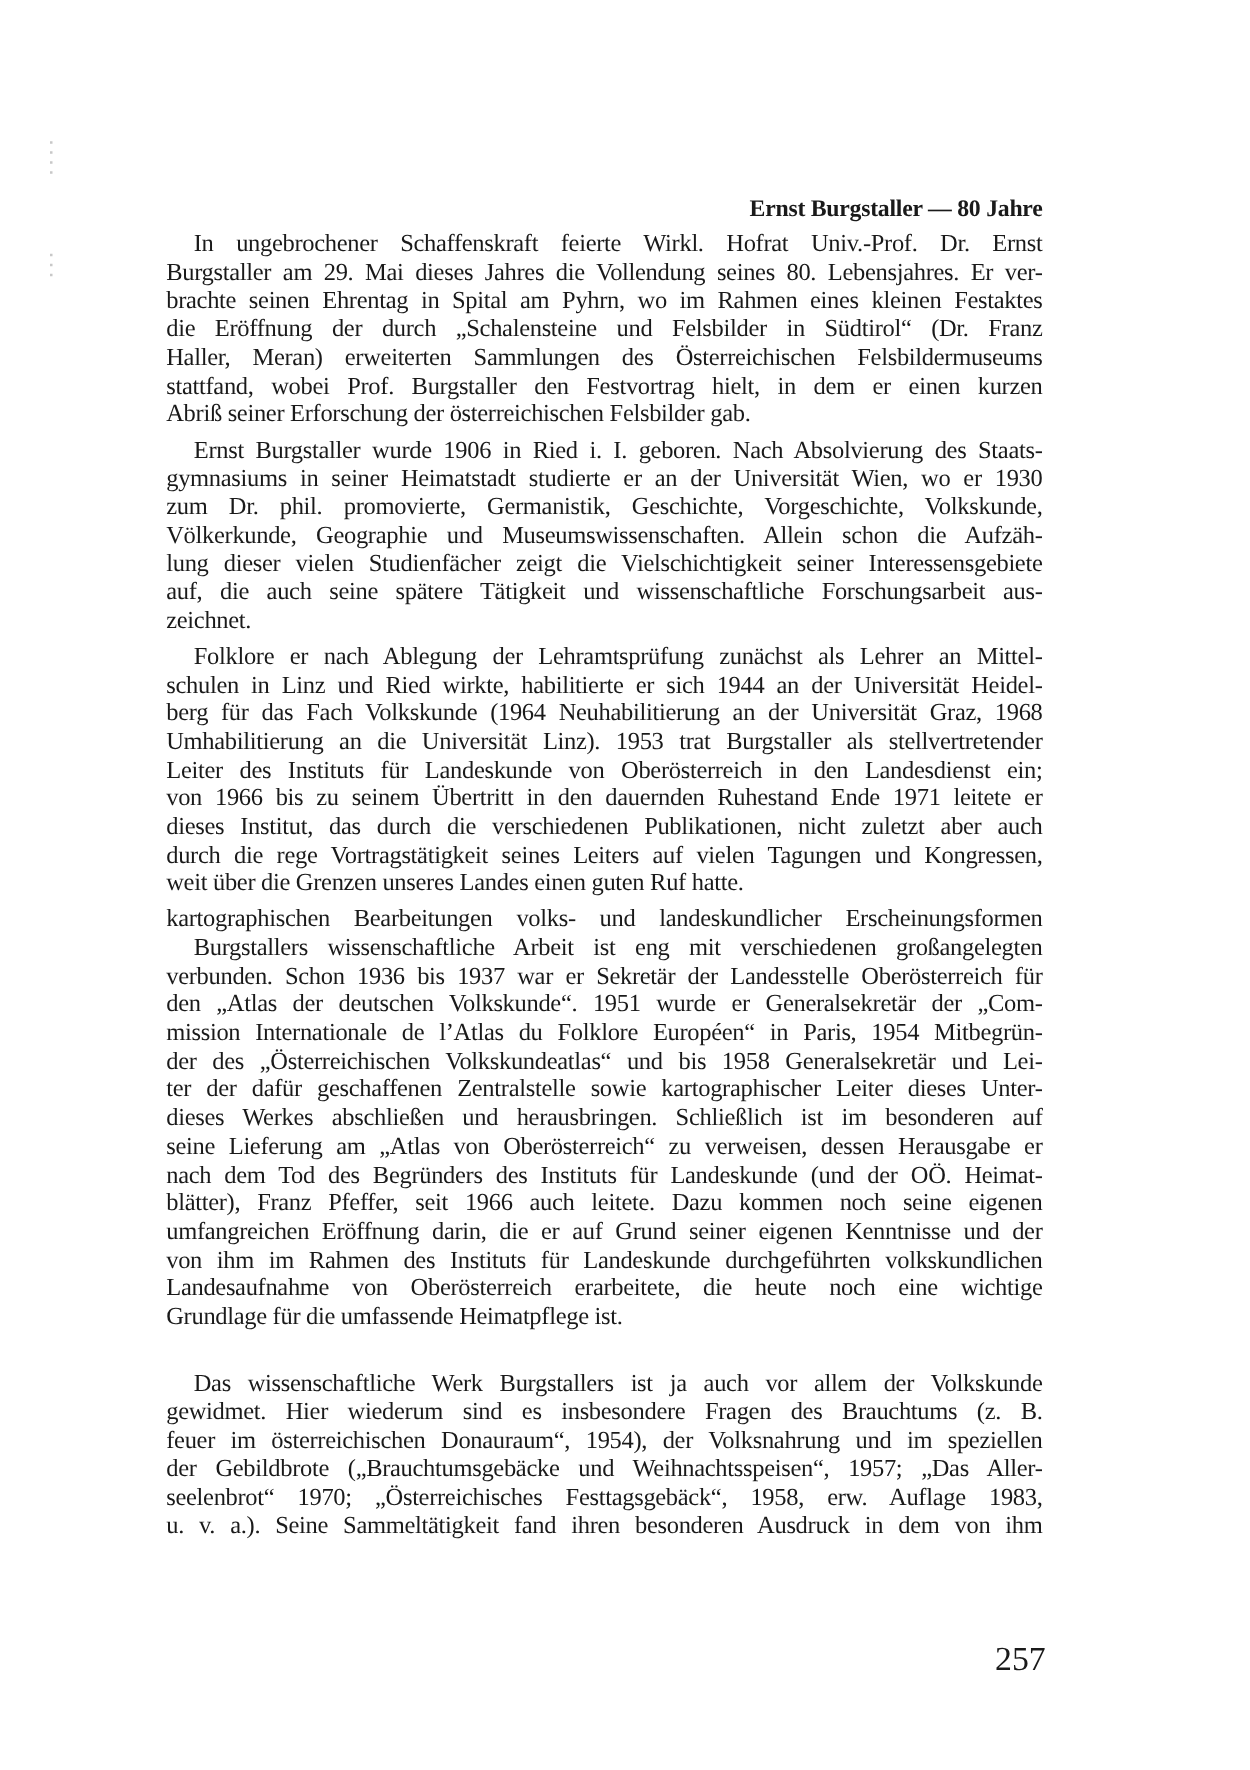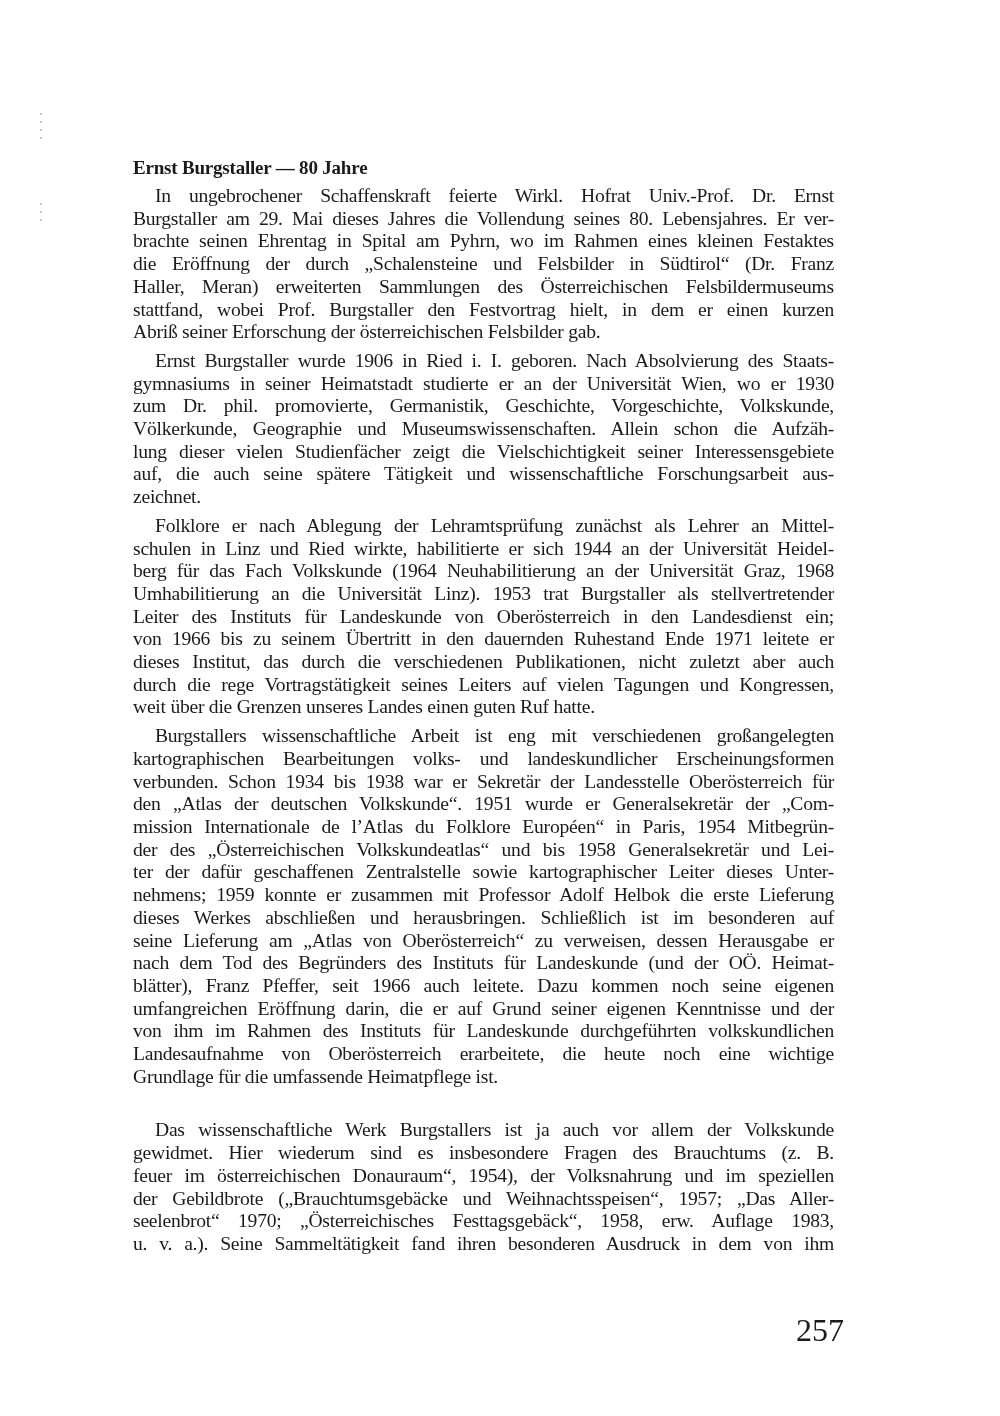--- a/index.html
+++ b/index.html
@@ -3,34 +3,34 @@
 <meta charset="utf-8">
 <style>
   html, body { margin: 0; padding: 0; background: #ffffff; }
   body { width: 1000px; height: 1416px; position: relative; overflow: hidden; }
   .page {
     position: absolute; left: 133px; top: 156px; width: 701px;
     font-family: "Liberation Serif", "DejaVu Serif", serif;
     color: #1a1a1a; font-size: 19.6px; line-height: 22.7px;
   }
   .title {
-    text-align: left; font-weight: bold; font-size: 19px;
+    text-align: right; font-weight: bold; font-size: 19px;
     line-height: 24px; margin: 0 0 5px 0; letter-spacing: -0.2px;
   }
   .para {
     text-align: justify; text-indent: 22px; margin: 0 0 6px 0;
     hyphens: manual; letter-spacing: -0.25px;
   }
   .line { display: block; text-align: justify; text-align-last: justify; white-space: nowrap; }
   .line.last { text-align-last: left; }
   .line.indent { padding-left: 22px; }
   .page-number {
     position: absolute; left: 796px; top: 1312px;
     font-family: "Liberation Serif", "DejaVu Serif", serif;
-    font-size: 32px; color: #1a1a1a;
+    font-size: 27px; color: #1a1a1a;
   }
   .margin-marks {
     position: absolute; left: 38px; width: 8px;
   }
   .margin-marks span { display: block; width: 2px; height: 2px; background: #c8c8c8; margin: 0 0 6px 2px; }
 </style>
 </head>
 <body>
 
 <div class="margin-marks" style="top:113px;">
@@ -71,28 +71,27 @@
         <span class="line">schulen in Linz und Ried wirkte, habilitierte er sich 1944 an der Universität Heidel-</span>
         <span class="line">berg für das Fach Volkskunde (1964 Neuhabilitierung an der Universität Graz, 1968</span>
         <span class="line">Umhabilitierung an die Universität Linz). 1953 trat Burgstaller als stellvertretender</span>
         <span class="line">Leiter des Instituts für Landeskunde von Oberösterreich in den Landesdienst ein;</span>
         <span class="line">von 1966 bis zu seinem Übertritt in den dauernden Ruhestand Ende 1971 leitete er</span>
         <span class="line">dieses Institut, das durch die verschiedenen Publikationen, nicht zuletzt aber auch</span>
         <span class="line">durch die rege Vortragstätigkeit seines Leiters auf vielen Tagungen und Kongressen,</span>
         <span class="line last">weit über die Grenzen unseres Landes einen guten Ruf hatte.</span>
       </p>
       <p class="para" style="text-indent: 0px;">
+        <span class="line">kartographischen Bearbeitungen volks- und landeskundlicher Erscheinungsformen</span>
         <span class="line indent">Burgstallers wissenschaftliche Arbeit ist eng mit verschiedenen großangelegten</span>
-        <span class="line">kartographischen Bearbeitungen volks- und landeskundlicher Erscheinungsformen</span>
-        <span class="line">verbunden. Schon 1934 bis 1938 war er Sekretär der Landesstelle Oberösterreich für</span>
+        <span class="line">verbunden. Schon 1936 bis 1937 war er Sekretär der Landesstelle Oberösterreich für</span>
         <span class="line">den „Atlas der deutschen Volkskunde“. 1951 wurde er Generalsekretär der „Com-</span>
         <span class="line">mission Internationale de l’Atlas du Folklore Européen“ in Paris, 1954 Mitbegrün-</span>
         <span class="line">der des „Österreichischen Volkskundeatlas“ und bis 1958 Generalsekretär und Lei-</span>
         <span class="line">ter der dafür geschaffenen Zentralstelle sowie kartographischer Leiter dieses Unter-</span>
-        <span class="line">nehmens; 1959 konnte er zusammen mit Professor Adolf Helbok die erste Lieferung</span>
         <span class="line">dieses Werkes abschließen und herausbringen. Schließlich ist im besonderen auf</span>
         <span class="line">seine Lieferung am „Atlas von Oberösterreich“ zu verweisen, dessen Herausgabe er</span>
         <span class="line">nach dem Tod des Begründers des Instituts für Landeskunde (und der OÖ. Heimat-</span>
         <span class="line">blätter), Franz Pfeffer, seit 1966 auch leitete. Dazu kommen noch seine eigenen</span>
         <span class="line">umfangreichen Eröffnung darin, die er auf Grund seiner eigenen Kenntnisse und der</span>
         <span class="line">von ihm im Rahmen des Instituts für Landeskunde durchgeführten volkskundlichen</span>
         <span class="line">Landesaufnahme von Oberösterreich erarbeitete, die heute noch eine wichtige</span>
         <span class="line last">Grundlage für die umfassende Heimatpflege ist.</span>
       </p>
       <p class="para" style="text-indent: 0px; margin-top: 31px;">

